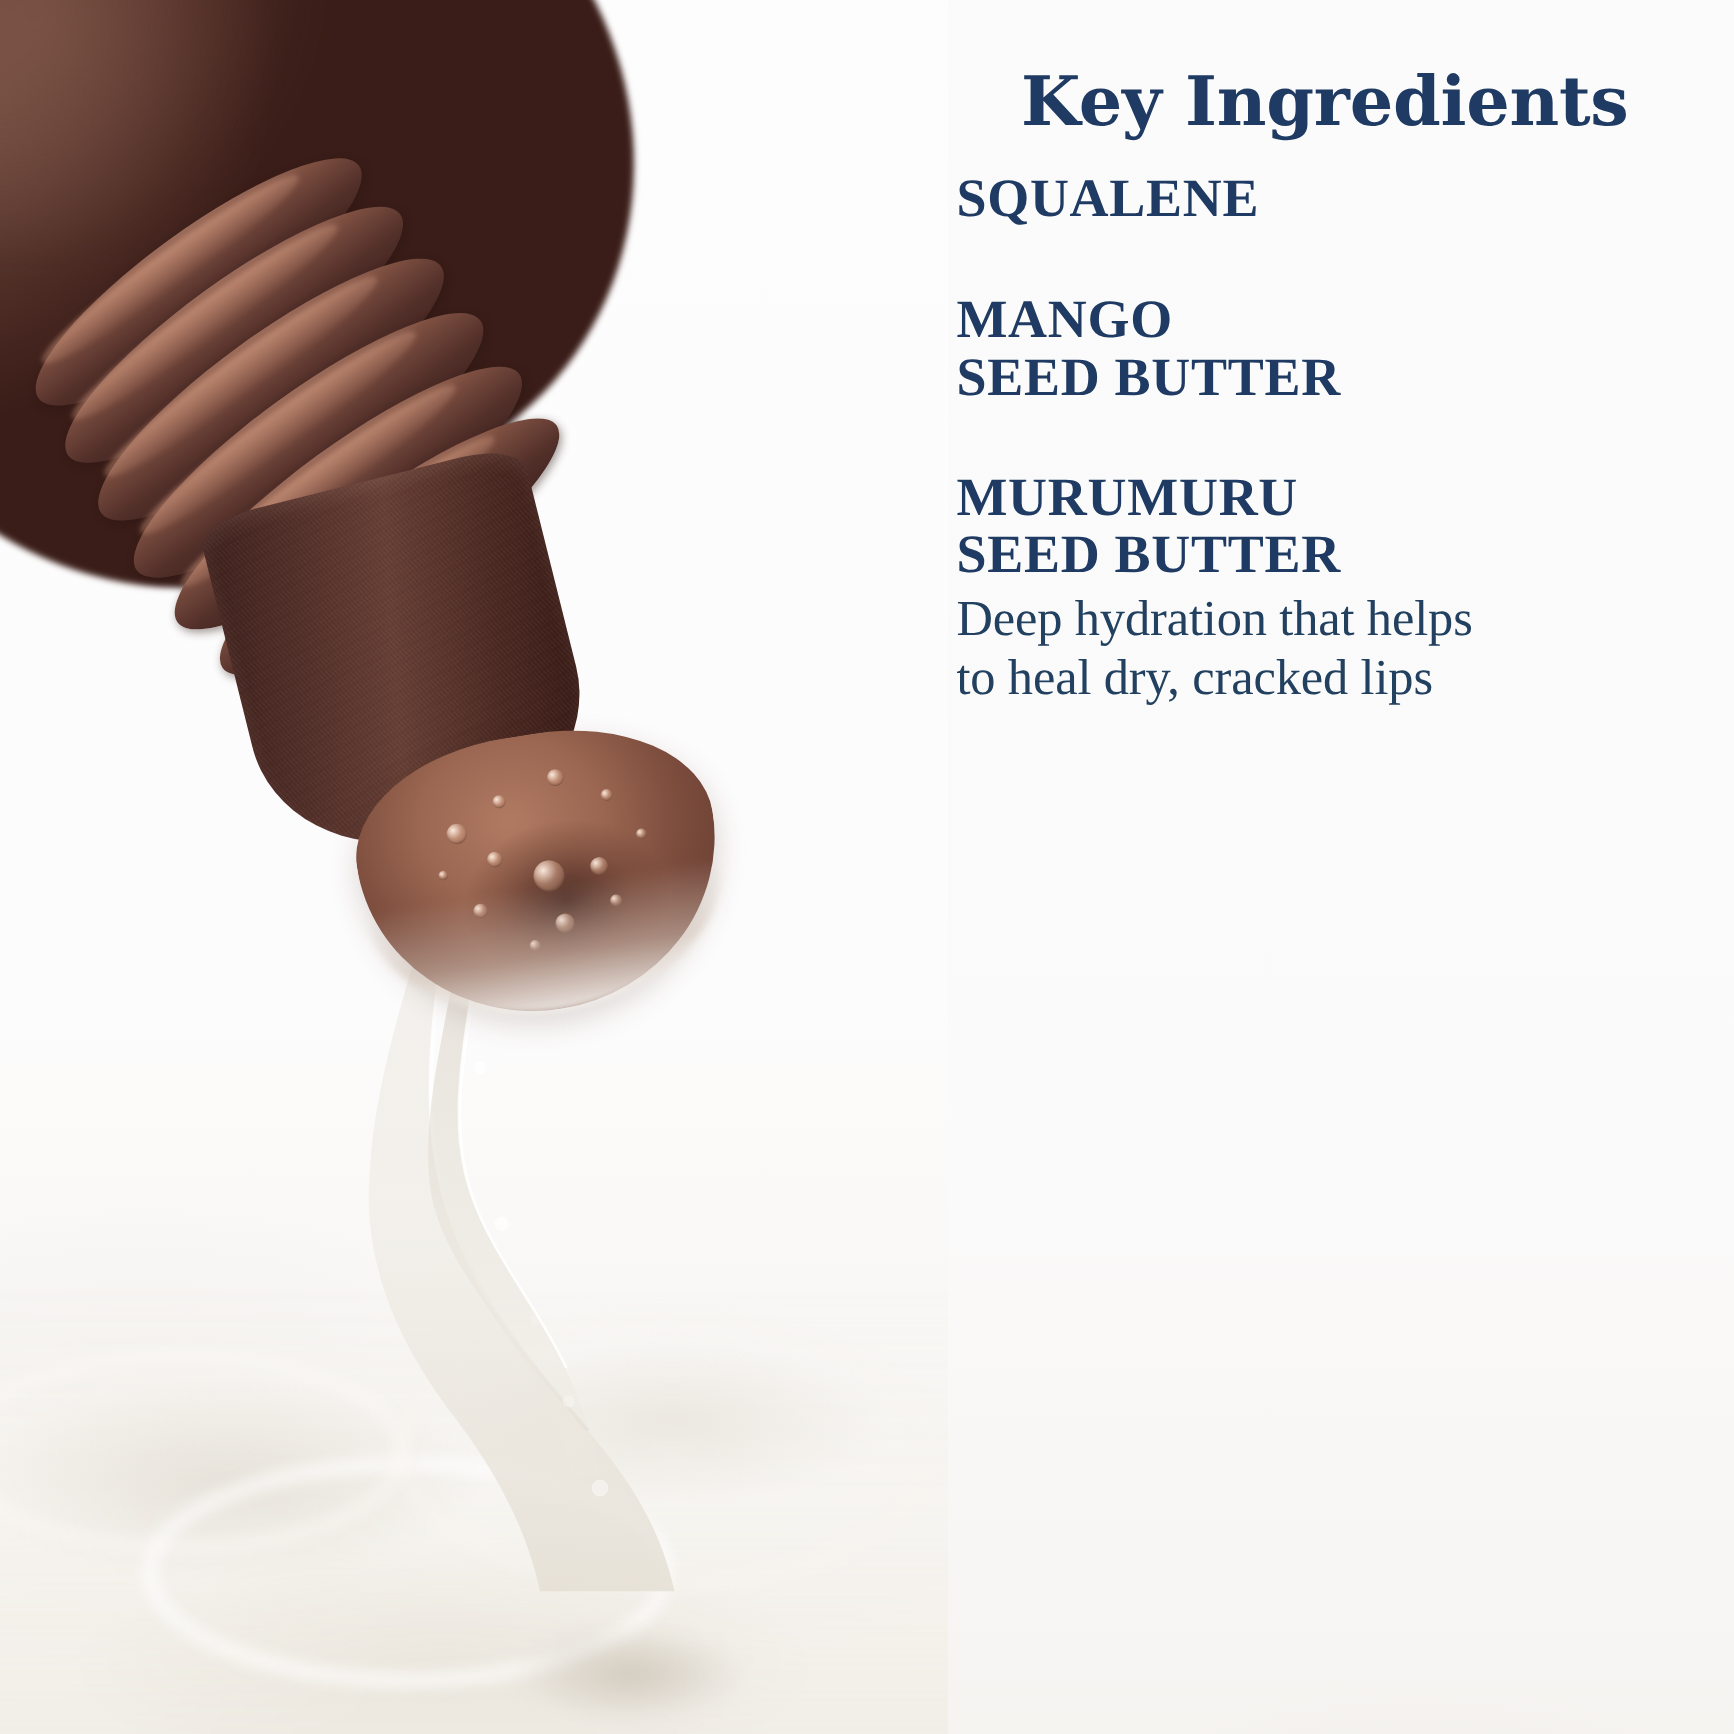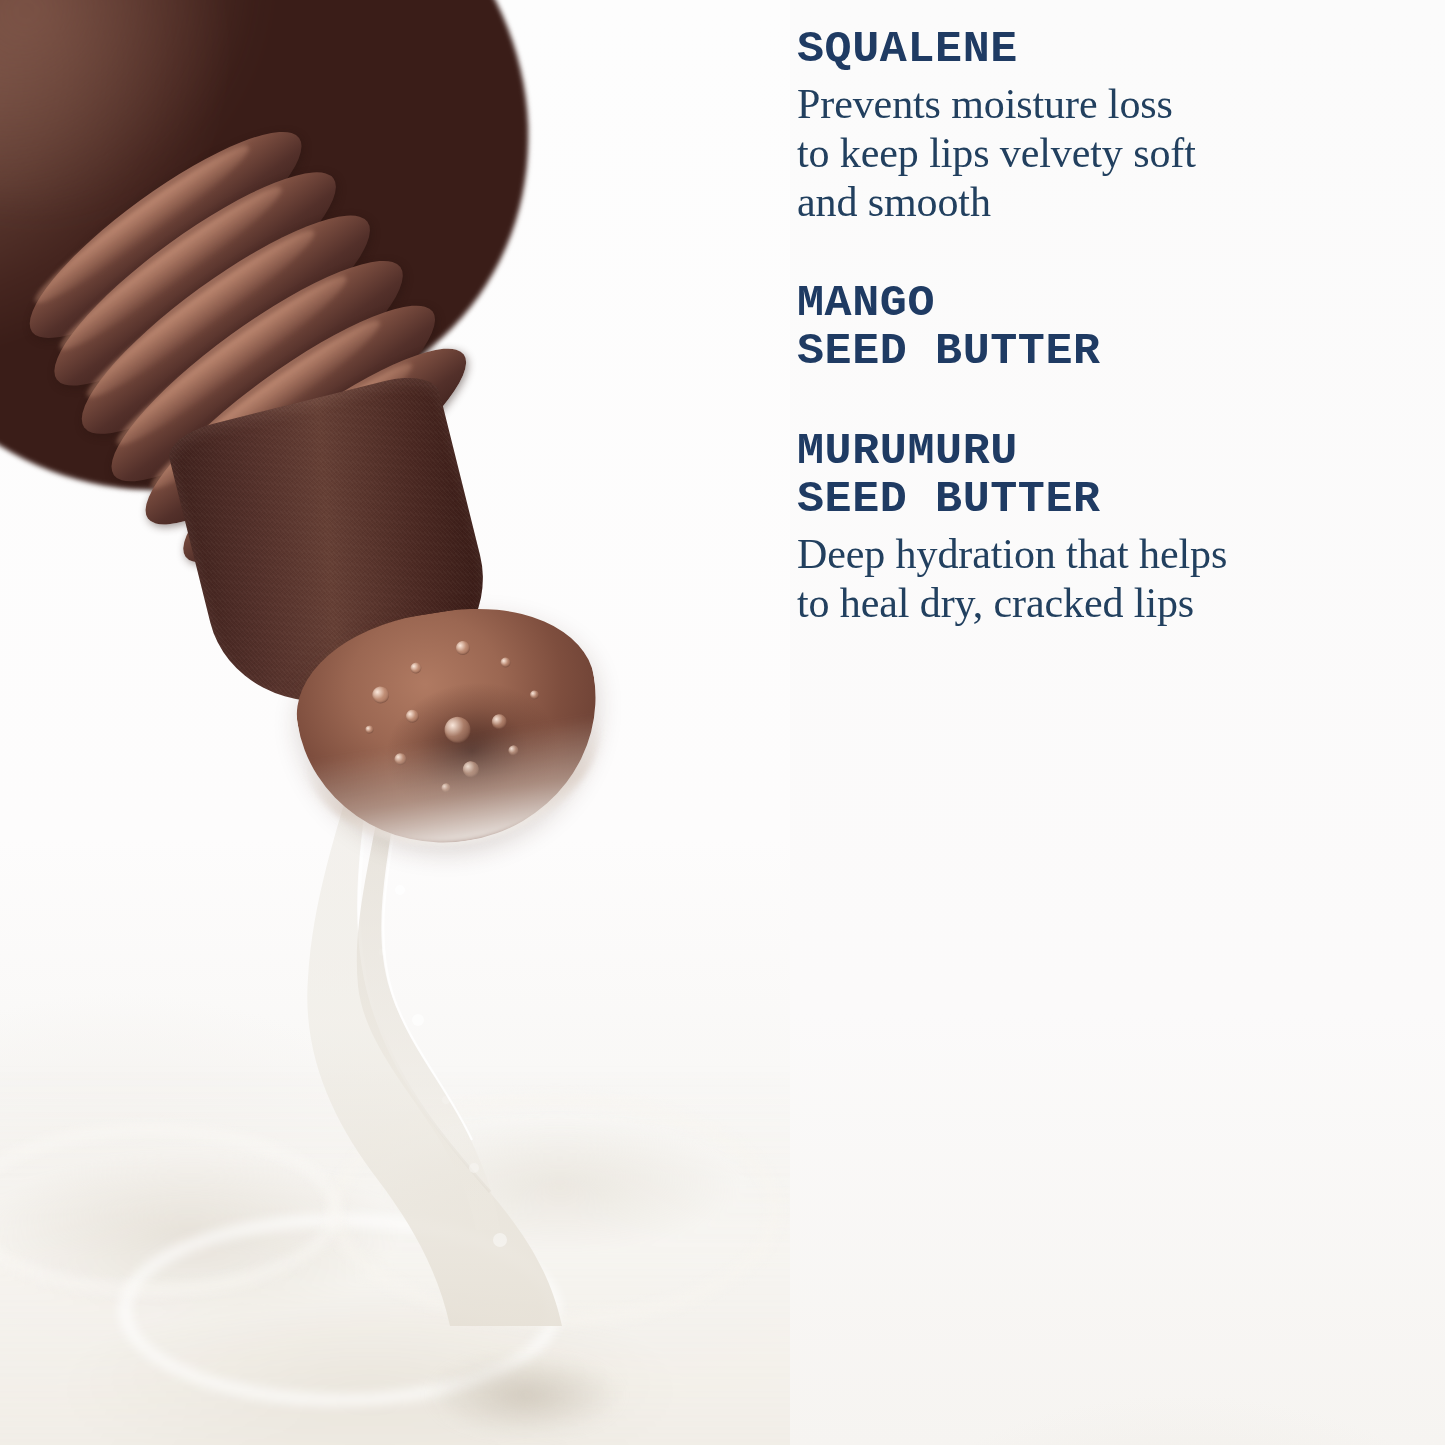--- a/index.html
+++ b/index.html
@@ -191,21 +191,21 @@
     font-size: 57px;
     letter-spacing: -0.2px;
     line-height: 1.06;
     color: #1f3b63;
   }
   .block { margin-top: 52px; }
   .block.first { margin-top: 26px; }
 
   .ing-name {
     margin: 0;
-    font-family: Liberation Mono, monospace;
+    font-family: Liberation Serif, serif;
     font-weight: 700;
     font-size: 45px;
     line-height: 1.07;
     letter-spacing: 0.6px;
     color: #1f3b63;
     white-space: pre-line;
   }
   .ing-desc {
     margin: 6px 0 0 0;
     font-family: "Liberation Serif", serif;
@@ -301,26 +301,24 @@
       <div class="bub" style="left:44%;  top:74%; width:9px;  height:9px;"></div>
       <div class="bub" style="left:22%;  top:44%; width:8px;  height:8px;"></div>
       <div class="tip-fade"></div>
     </div>
 
   </div>
 
   <div class="panel">
     <div class="panel-inner">
 
+      <h1 class="title">Key Ingredients</h1>
 
       <div class="block first">
         <h2 class="ing-name">SQUALENE</h2>
-        <p class="ing-desc">Prevents moisture loss
-to keep lips velvety soft
-and smooth</p>
       </div>
 
       <div class="block">
         <h2 class="ing-name">MANGO
 SEED BUTTER</h2>
       </div>
 
       <div class="block">
         <h2 class="ing-name">MURUMURU
 SEED BUTTER</h2>

